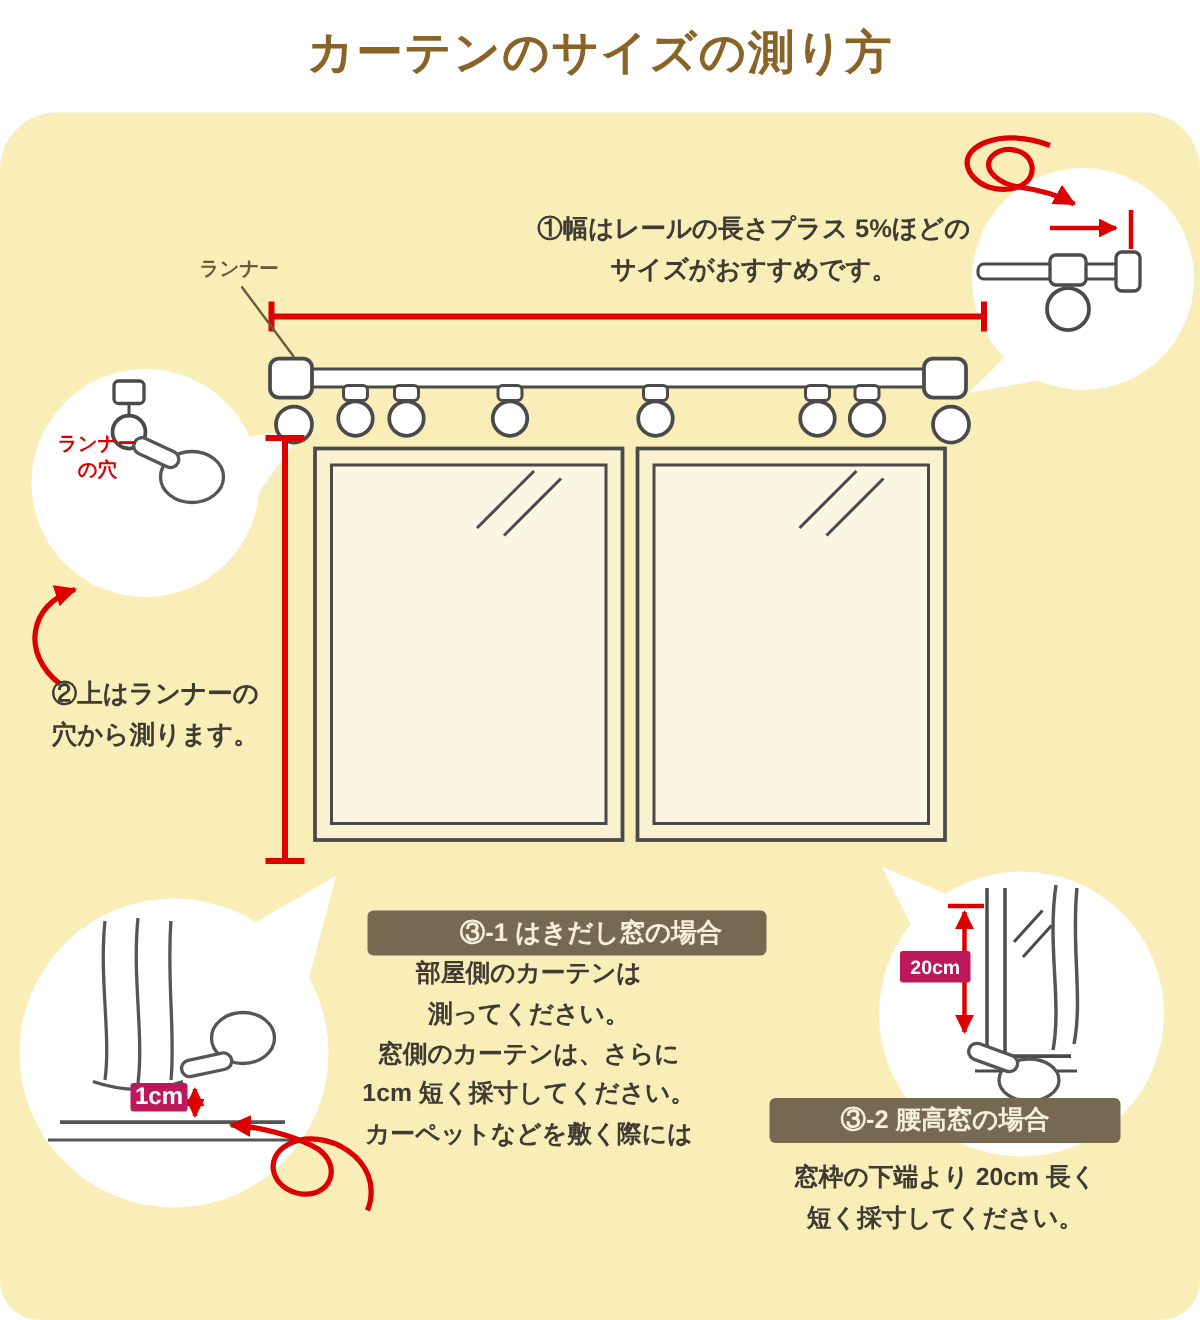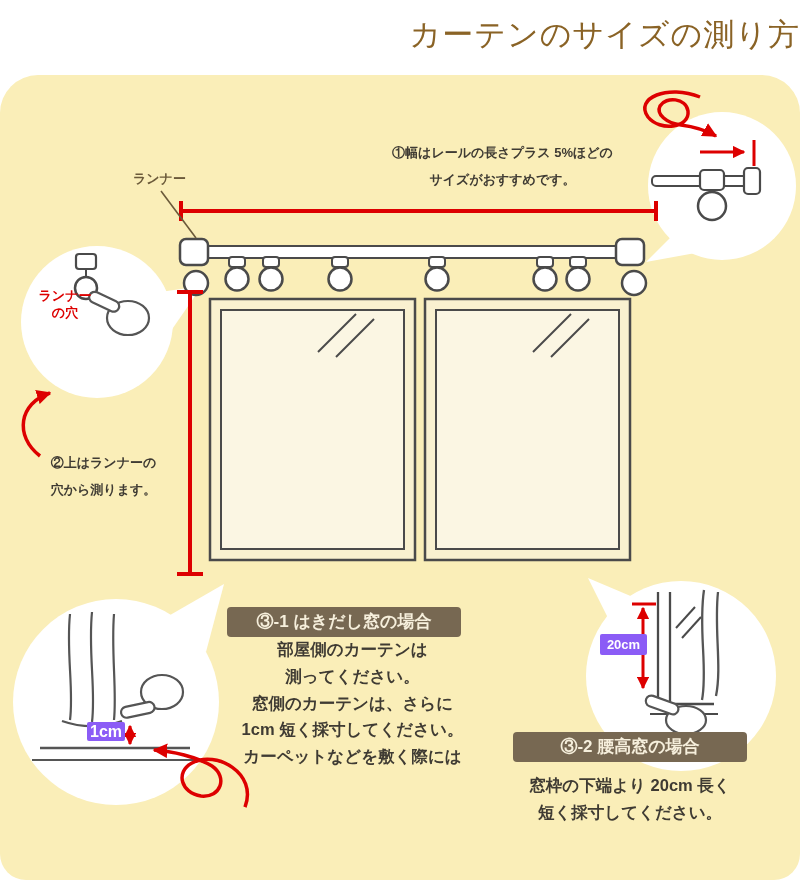--- a/index.html
+++ b/index.html
@@ -1,31 +1,31 @@
 <!DOCTYPE html>
 <html><head>
 <meta charset="utf-8">
 <style>
   html,body{margin:0;padding:0;background:#fff;}
   body{width:800px;height:880px;overflow:hidden;font-family:"Liberation Sans",sans-serif;}
   .stage{position:relative;width:800px;height:880px;background:#fff;}
-  .title{position:absolute;top:14px;left:0;width:800px;text-align:right;
-         font-size:31px;font-weight:400;letter-spacing:1px;color:#8a6326;}
+  .title{position:absolute;top:14px;left:0;width:800px;text-align:center;
+         font-size:31px;font-weight:700;letter-spacing:1px;color:#8a6326;}
   .panel{position:absolute;left:0;right:0;top:75px;bottom:0;background:#faeeb8;
          border-radius:38px 38px 26px 26px;}
   svg.diagram{position:absolute;left:0;top:0;width:800px;height:880px;pointer-events:none;}
   .t{position:absolute;font-weight:700;color:#3f3b33;white-space:nowrap;z-index:3;}
   .center{text-align:center;}
-  .note{font-size:13px;line-height:27px;}
+  .note{font-size:17px;line-height:27px;}
   .small-label{font-size:13px;color:#6b5a3a;}
   .red-label{font-size:13px;line-height:17px;color:#dd0000;}
   .badge{position:absolute;height:30px;background:#776852;color:#f6efdc;z-index:3;
          font-size:17px;line-height:30px;font-weight:700;text-align:center;border-radius:4px;width:234px;}
   .para{font-size:16.5px;line-height:26.8px;}
-  .measure-chip{position:absolute;background:#8b5cf6;color:#fff;font-weight:700;
+  .measure-chip{position:absolute;background:#be185d;color:#fff;font-weight:700;
          text-align:center;border-radius:2px;z-index:3;}
 </style>
 </head>
 <body>
 
 <div class="stage">
 
   <div class="title">カーテンのサイズの測り方</div>
   <div class="panel"></div>
 
@@ -176,21 +176,21 @@
 
   <div class="t note center" style="left:16px;top:449px;width:175px;">
     <div>②上はランナーの</div>
     <div>穴から測ります。</div>
   </div>
 
   <div class="measure-chip" style="left:87px;top:722px;width:38px;height:19px;font-size:16px;line-height:19px;">1cm</div>
 
   <div class="measure-chip" style="left:600px;top:634px;width:47px;height:21px;font-size:13px;line-height:21px;">20cm</div>
 
-  <div class="badge" style="left:227px;top:607px;">③-1 はきだし窓の場合</div>
+  <div class="badge" style="left:245px;top:607px;padding-left:32px;">③-1 はきだし窓の場合</div>
   <div class="t para center" style="left:180px;top:636px;width:345px;">
     <div>部屋側のカーテンは</div>
     <div>測ってください。</div>
     <div>窓側のカーテンは、さらに</div>
     <div>1cm 短く採寸してください。</div>
     <div>カーペットなどを敷く際には</div>
   </div>
 
   <div class="badge" style="left:513px;top:732px;">③-2 腰高窓の場合</div>
   <div class="t para center" style="left:500px;top:772px;width:260px;">

